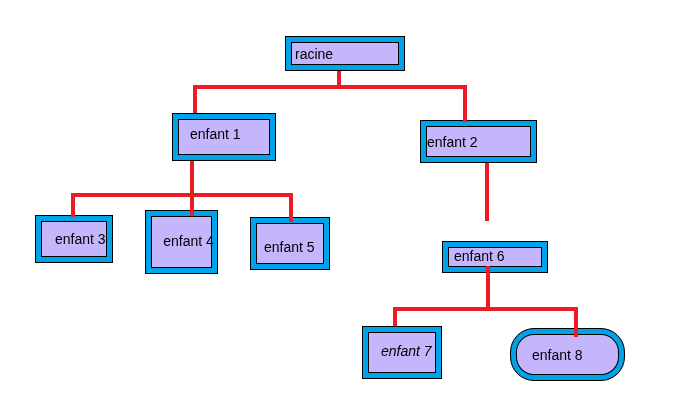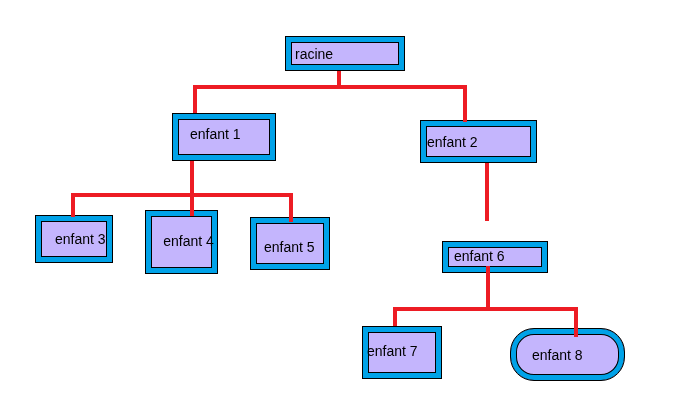--- a/index.html
+++ b/index.html
@@ -34,21 +34,21 @@
     white-space: nowrap;
   }
   
   [data-name="node-racine"]  .node-label { padding-left: 9px;  }
   [data-name="node-enfant1"] .node-label { padding-left: 17px; margin-top: -6px; }
   [data-name="node-enfant2"] .node-label { padding-left: 6px; }
   [data-name="node-enfant3"] .node-label { padding-left: 19px; text-align: right; }
   [data-name="node-enfant4"] .node-label { padding-left: 14px; margin-top: -2px; }
   [data-name="node-enfant5"] .node-label { padding-left: 13px; margin-top: 6px;  }
   [data-name="node-enfant6"] .node-label { padding-left: 11px; margin-top: -2px; }
-  [data-name="node-enfant7"] .node-label { padding-left: 4px; margin-top: -4px; }
+  [data-name="node-enfant7"] .node-label { padding-left: 18px; margin-top: -4px; font-style: italic; }
   [data-name="node-enfant8"] .node-label { padding-left: 21px; }
   .connector {
     position: absolute;
     background: var(--line-red, #ed1c24);
     z-index: 2;
   }
 </style>
 </head>
 <body>
 

